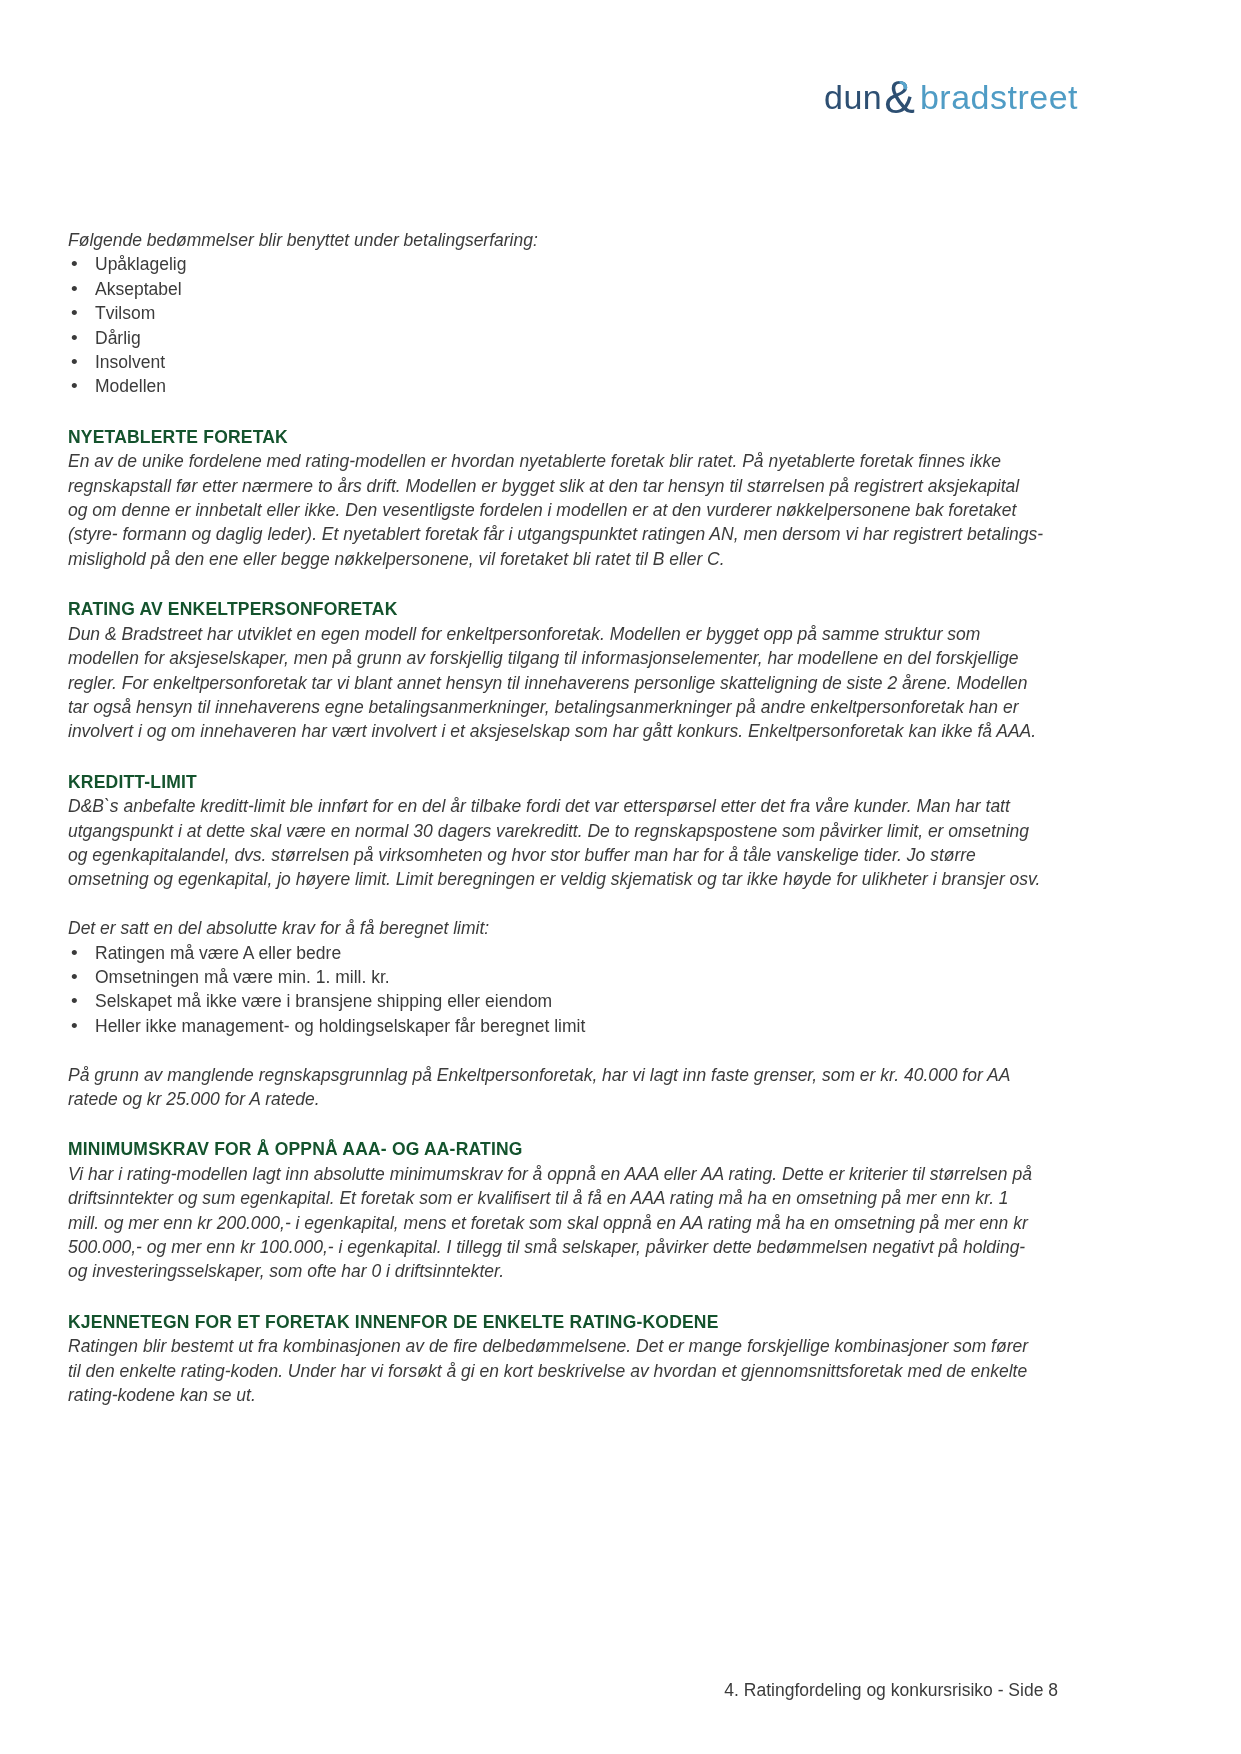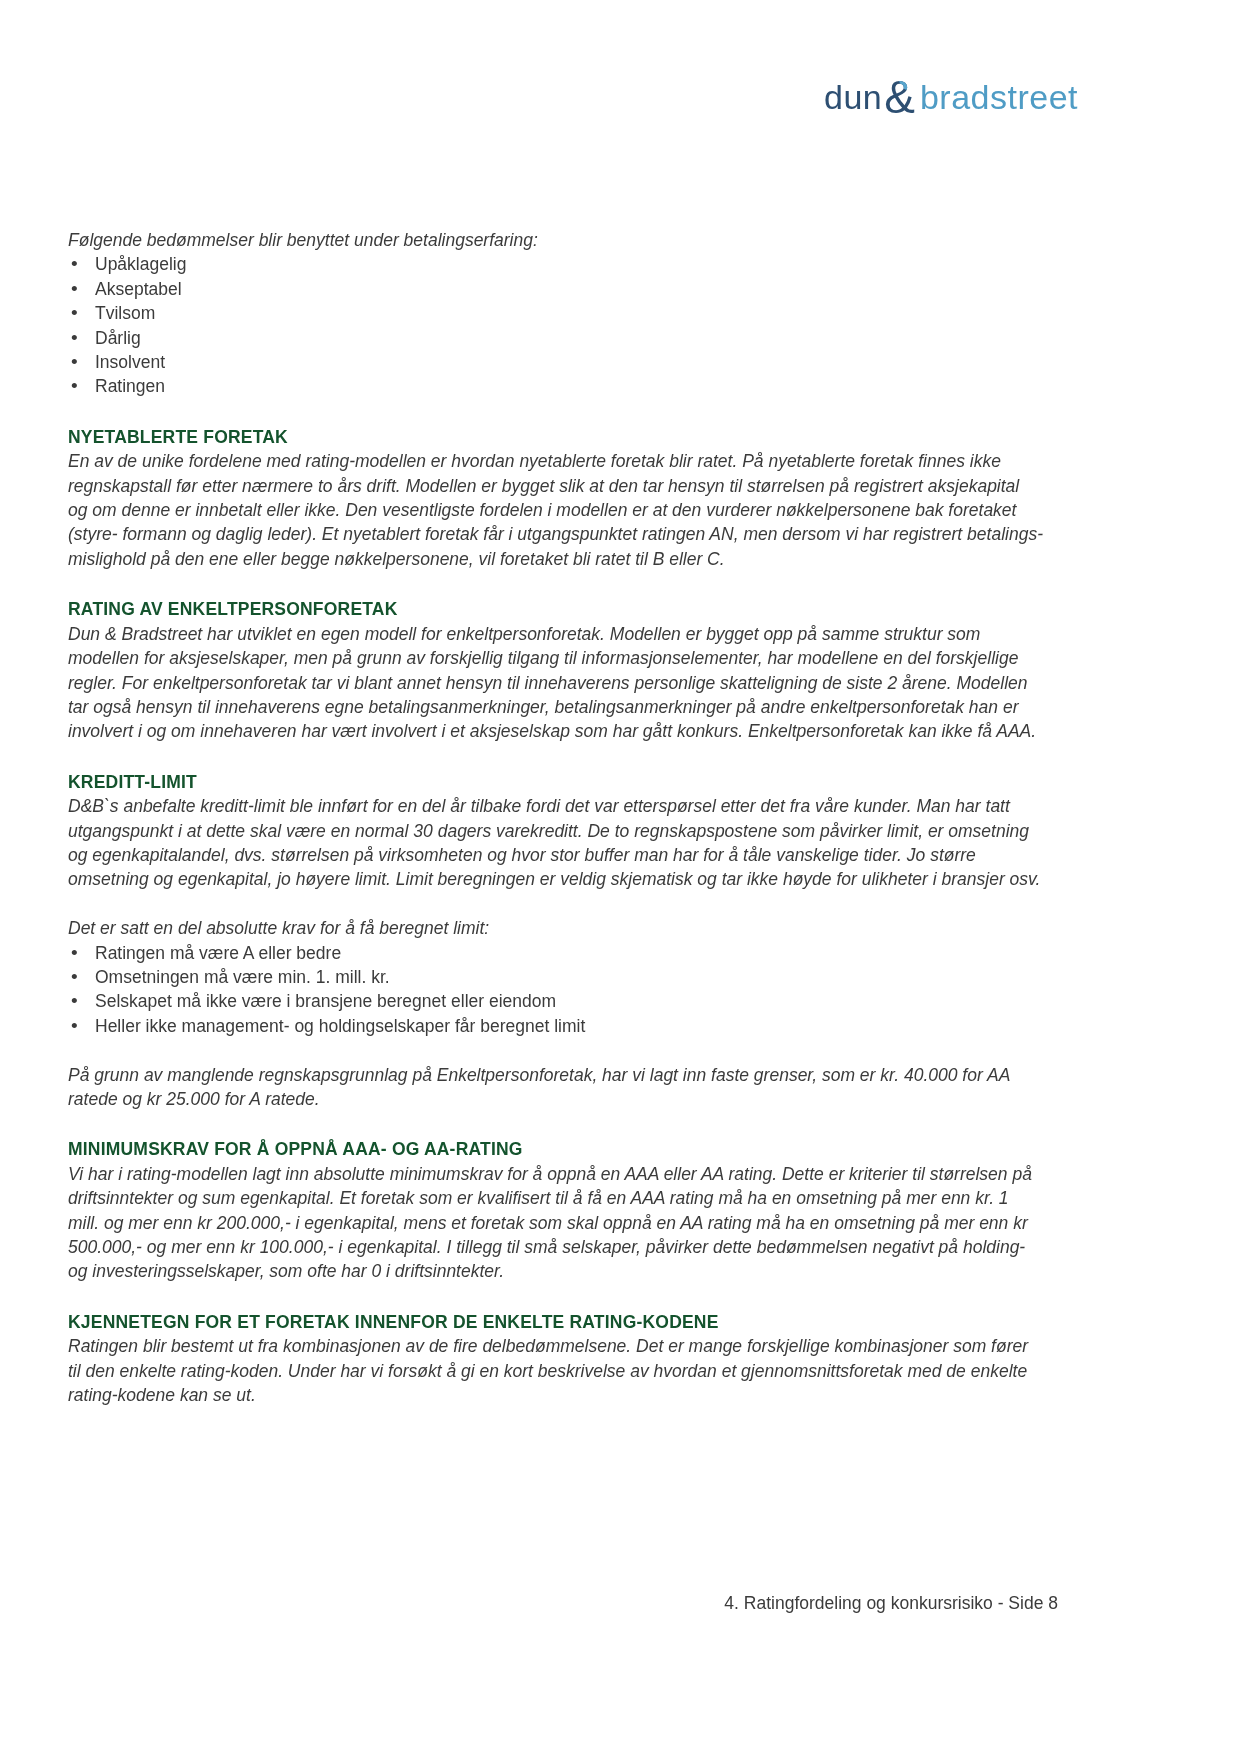--- a/index.html
+++ b/index.html
@@ -90,21 +90,21 @@
     position: absolute;
     left: 3px;
     top: 0;
     font-size: 19px;
   }
   .block-gap { margin-top: 24.4px !important; }
 
   
   .footer {
     position: absolute;
-    top: 1591px;
+    top: 1678px;
     right: 183px;
     font-size: 17.5px;
     line-height: 24.4px;
     color: #3b3b3b;
   }
 </style>
 </head>
 <body>
 
 <div class="page">
@@ -120,37 +120,37 @@
 
   <div class="content">
 
     <p>Følgende bedømmelser blir benyttet under betalingserfaring:</p>
     <ul class="bullet-list">
       <li>Upåklagelig</li>
       <li>Akseptabel</li>
       <li>Tvilsom</li>
       <li>Dårlig</li>
       <li>Insolvent</li>
-      <li>Ratingen</li>
+      <li>Modellen</li>
     </ul>
 
     <h2>NYETABLERTE FORETAK</h2>
     <p>En av de unike fordelene med rating-modellen er hvordan nyetablerte foretak blir ratet. På nyetablerte foretak finnes ikke regnskapstall før etter nærmere to års drift. Modellen er bygget slik at den tar hensyn til størrelsen på registrert aksjekapital og om denne er innbetalt eller ikke. Den vesentligste fordelen i modellen er at den vurderer nøkkelpersonene bak foretaket (styre- formann og daglig leder). Et nyetablert foretak får i utgangspunktet ratingen AN, men dersom vi har registrert betalings- mislighold på den ene eller begge nøkkelpersonene, vil foretaket bli ratet til B eller C.</p>
 
     <h2>RATING AV ENKELTPERSONFORETAK</h2>
     <p>Dun &amp; Bradstreet har utviklet en egen modell for enkeltpersonforetak. Modellen er bygget opp på samme struktur som modellen for aksjeselskaper, men på grunn av forskjellig tilgang til informasjonselementer, har modellene en del forskjellige regler. For enkeltpersonforetak tar vi blant annet hensyn til innehaverens personlige skatteligning de siste 2 årene. Modellen tar også hensyn til innehaverens egne betalingsanmerkninger, betalingsanmerkninger på andre enkeltpersonforetak han er involvert i og om innehaveren har vært involvert i et aksjeselskap som har gått konkurs. Enkeltpersonforetak kan ikke få AAA.</p>
 
     <h2>KREDITT-LIMIT</h2>
     <p>D&amp;B`s anbefalte kreditt-limit ble innført for en del år tilbake fordi det var etterspørsel etter det fra våre kunder. Man har tatt utgangspunkt i at dette skal være en normal 30 dagers varekreditt. De to regnskapspostene som påvirker limit, er omsetning og egenkapitalandel, dvs. størrelsen på virksomheten og hvor stor buffer man har for å tåle vanskelige tider. Jo større omsetning og egenkapital, jo høyere limit. Limit beregningen er veldig skjematisk og tar ikke høyde for ulikheter i bransjer osv.</p>
 
     <p class="block-gap">Det er satt en del absolutte krav for å få beregnet limit:</p>
     <ul class="bullet-list">
       <li>Ratingen må være A eller bedre</li>
       <li>Omsetningen må være min. 1. mill. kr.</li>
-      <li>Selskapet må ikke være i bransjene beregnet eller eiendom</li>
+      <li>Selskapet må ikke være i bransjene shipping eller eiendom</li>
       <li>Heller ikke management- og holdingselskaper får beregnet limit</li>
     </ul>
 
     <p class="block-gap">På grunn av manglende regnskapsgrunnlag på Enkeltpersonforetak, har vi lagt inn faste grenser, som er kr. 40.000 for AA ratede og kr 25.000 for A ratede.</p>
 
     <h2>MINIMUMSKRAV FOR Å OPPNÅ AAA- OG AA-RATING</h2>
     <p>Vi har i rating-modellen lagt inn absolutte minimumskrav for å oppnå en AAA eller AA rating. Dette er kriterier til størrelsen på driftsinntekter og sum egenkapital. Et foretak som er kvalifisert til å få en AAA rating må ha en omsetning på mer enn kr. 1 mill. og mer enn kr 200.000,- i egenkapital, mens et foretak som skal oppnå en AA rating må ha en omsetning på mer enn kr 500.000,- og mer enn kr 100.000,- i egenkapital. I tillegg til små selskaper, påvirker dette bedømmelsen negativt på holding- og investeringsselskaper, som ofte har 0 i driftsinntekter.</p>
 
     <h2>KJENNETEGN FOR ET FORETAK INNENFOR DE ENKELTE RATING-KODENE</h2>
     <p>Ratingen blir bestemt ut fra kombinasjonen av de fire delbedømmelsene. Det er mange forskjellige kombinasjoner som fører til den enkelte rating-koden. Under har vi forsøkt å gi en kort beskrivelse av hvordan et gjennomsnittsforetak med de enkelte rating-kodene kan se ut.</p>

